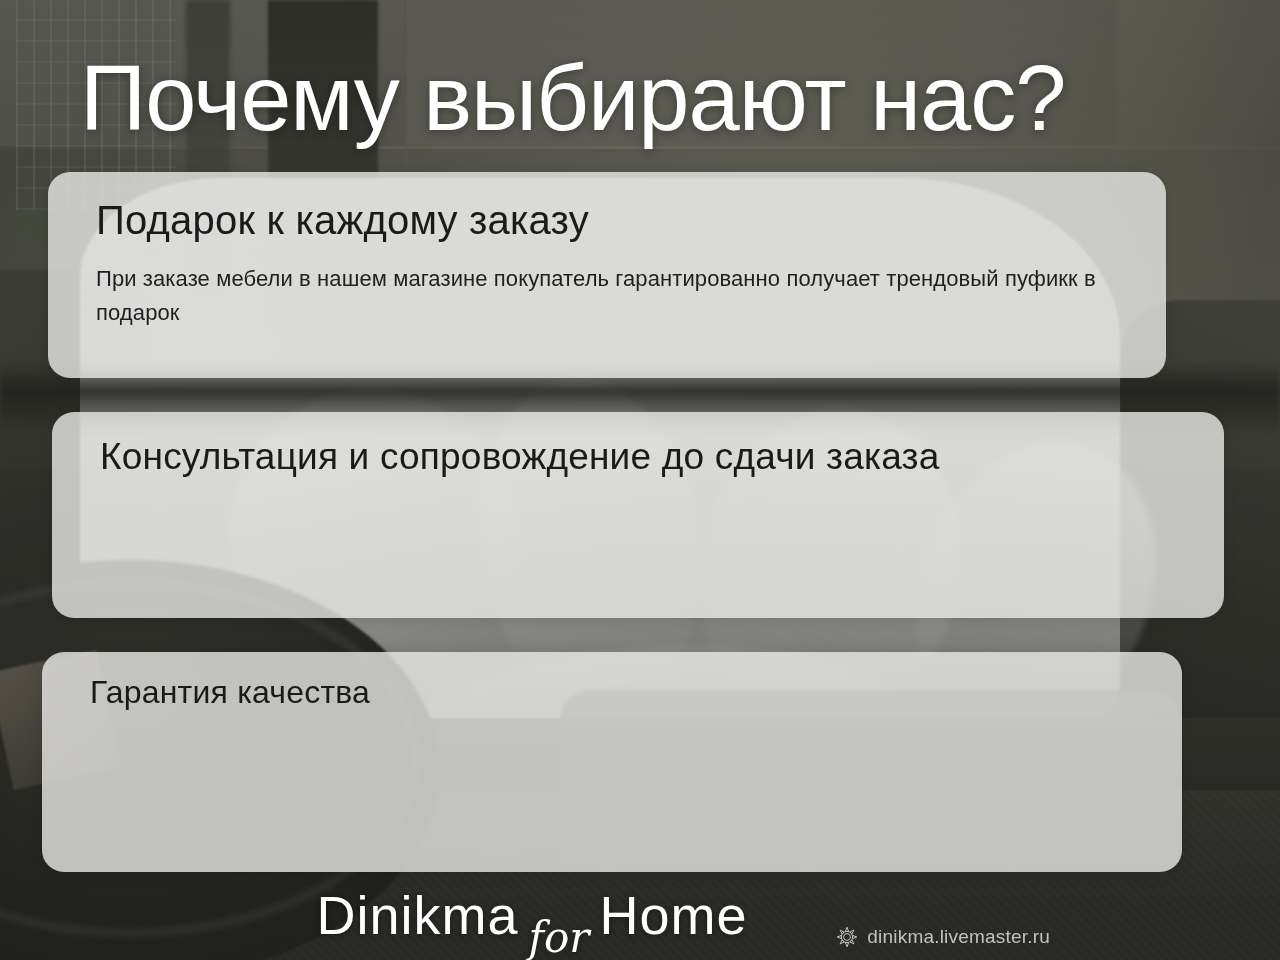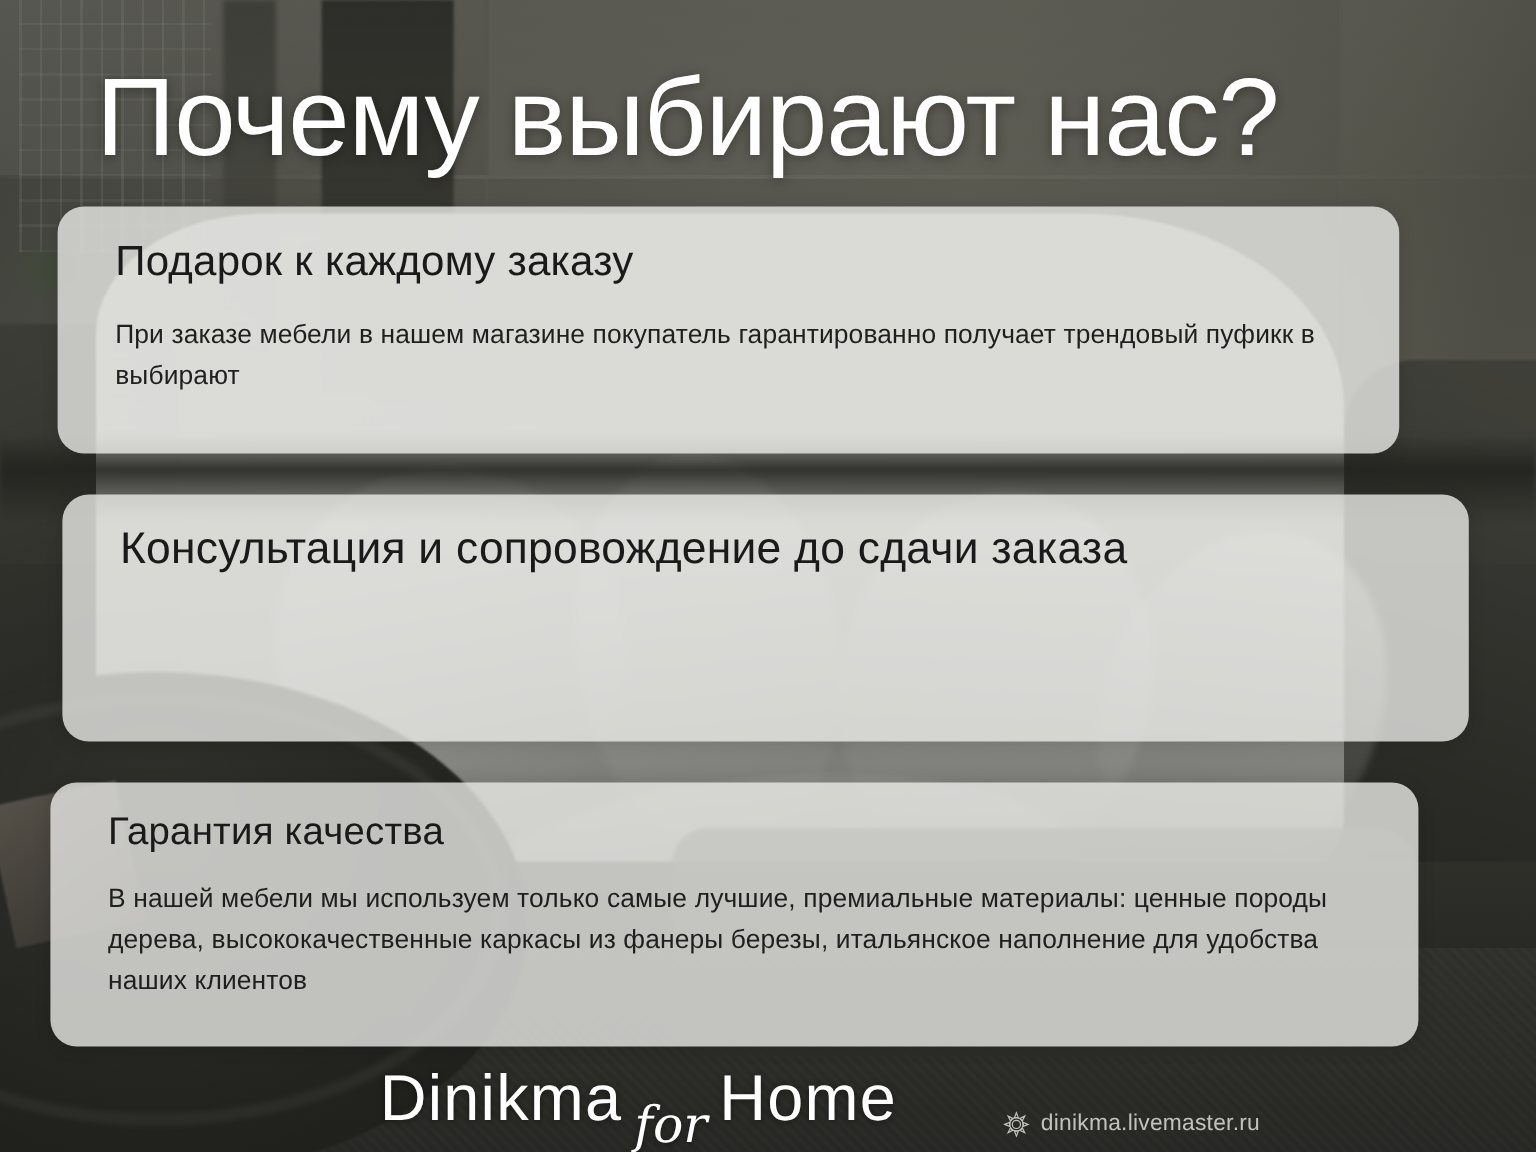--- a/index.html
+++ b/index.html
@@ -195,21 +195,21 @@
   .card-3 { left:42px;  top:652px; width:1140px; height:220px; }
 
   .card-title {
     position:absolute;
     left:48px;
     font-weight:300;
     color:#1a1a1a;
     white-space:nowrap;
     letter-spacing:.2px;
   }
-  .card-1 .card-title { top:26px; font-size:35px; }
+  .card-1 .card-title { top:26px; font-size:40px; }
   .card-2 .card-title { top:24px; font-size:37px; }
   .card-3 .card-title { top:22px; font-size:32px; }
 
   .card-body {
     position:absolute;
     left:48px; right:24px;
     font-weight:400;
     font-size:22px;
     line-height:34px;
     color:#1f1f1f;
@@ -295,30 +295,29 @@
     <div class="table-obj"></div>
     <div class="bg-tint"></div>
   </div>
 
   <div class="content">
 
     <h1 class="page-title">Почему выбирают нас?</h1>
 
     <section class="card card-1">
       <h2 class="card-title">Подарок к каждому заказу</h2>
-      <p class="card-body">При заказе мебели в нашем магазине покупатель гарантированно получает трендовый пуфикк в выбирают</p>
+      <p class="card-body">При заказе мебели в нашем магазине покупатель гарантированно получает трендовый пуфикк в подарок</p>
     </section>
 
     <section class="card card-2">
       <h2 class="card-title">Консультация и сопровождение до сдачи заказа</h2>
     </section>
 
     <section class="card card-3">
       <h2 class="card-title">Гарантия качества</h2>
-      <p class="card-body">В нашей мебели мы используем только самые лучшие, премиальные материалы: ценные породы дерева, высококачественные каркасы из фанеры березы, итальянское наполнение для удобства наших клиентов</p>
     </section>
 
     <div class="brand">
       <span class="brand-main">Dinikma</span><span class="brand-for">for</span><span class="brand-main">Home</span>
     </div>
 
     <div class="watermark">
       <span>
         <svg width="22" height="22" viewBox="0 0 22 22" aria-hidden="true">
           <g stroke="#cfcfcb" stroke-width="1" fill="none">

